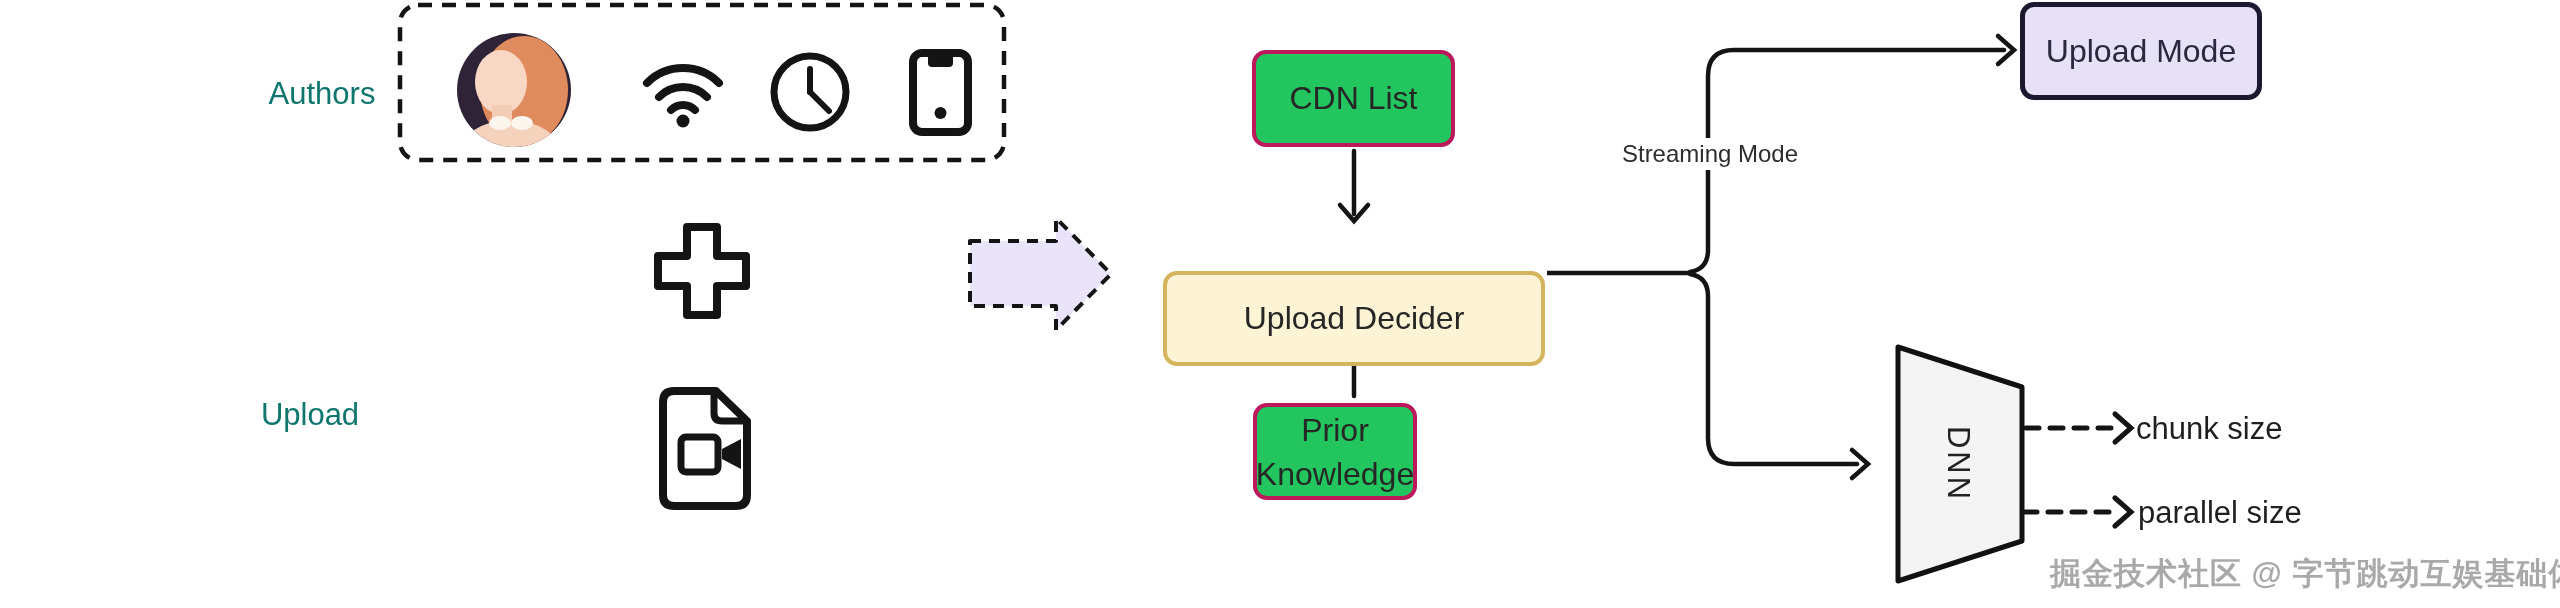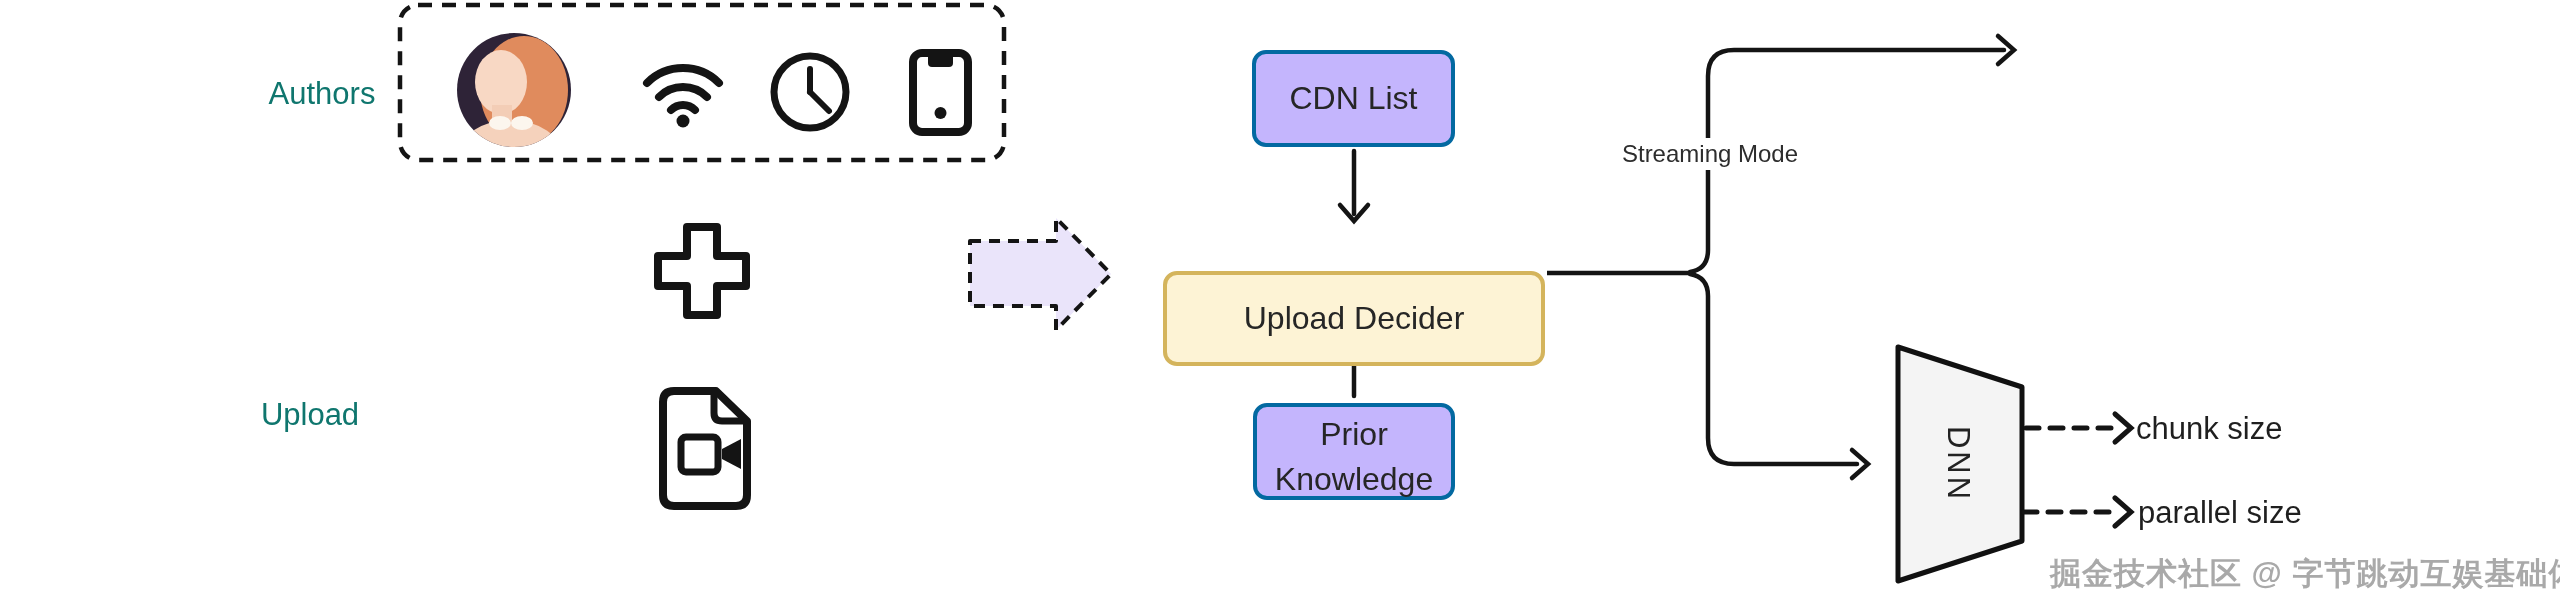--- a/index.html
+++ b/index.html
@@ -9,26 +9,26 @@
   }
   .canvas svg{position:absolute;left:0;top:0;z-index:1;}
   .lbl{position:absolute;z-index:2;color:#0f766e;font-size:31px;}
   .side-label{width:180px;text-align:center;}
   #authors-label{left:232px;top:76px;}
   #videos-label{left:220px;top:397px;}
   .node{
     position:absolute;z-index:2;box-sizing:border-box;display:flex;align-items:center;
     justify-content:center;text-align:center;border-radius:14px;font-size:32px;color:#262626;
   }
-  .node-green{background:#c4b5fd;border:4px solid #0369a1;}
+  .node-green{background:#22c55e;border:4px solid #be185d;}
   .node-yellow{background:#fdf3d5;border:4px solid #d4b45c;margin-top:44px;}
   .node-purple{background:#e7e1f8;border:5px solid #1b1830;color:#2a2840;}
   #cdn-node{left:1252px;top:50px;width:203px;height:97px;}
   #decider-node{left:1163px;top:227px;width:382px;height:95px;}
-  #prior-node{left:1253px;top:403px;width:202px;height:97px;line-height:1.38;padding:10px 20px 0 20px;align-items:center;}
+  #prior-node{left:1253px;top:403px;width:164px;height:97px;line-height:1.38;padding:10px 20px 0 20px;align-items:flex-end;}
   #uploadmode-node{left:2020px;top:2px;width:242px;height:98px;}
   .edge-label{
     position:absolute;z-index:2;background:#ffffff;padding:2px 10px;font-size:24px;
     color:#2d2d2d;white-space:nowrap;transform:translateX(-50%);
   }
   #streaming-label{left:1710px;top:138px;}
   #segmentation-label{left:1707px;top:370px;}
   #dnn-label{
     position:absolute;z-index:2;left:1958px;top:464px;font-size:31px;letter-spacing:3px;
     color:#222;transform:translate(-50%,-50%) rotate(90deg);white-space:nowrap;background:transparent;
@@ -141,20 +141,23 @@
   </div>
 
   <div class="node node-yellow" id="decider-node">
     <span>Upload Decider</span>
   </div>
 
   <div class="node node-green" id="prior-node">
     <span>Prior Knowledge</span>
   </div>
 
+  <div class="node node-purple" id="uploadmode-node">
+    <span>Upload Mode</span>
+  </div>
 
   <div class="edge-label" id="streaming-label">Streaming Mode</div>
 
   <div id="dnn-label">DNN</div>
 
   <div class="out-label" id="chunk-label">chunk size</div>
   <div class="out-label" id="parallel-label">parallel size</div>
 
   <div id="watermark">掘金技术社区 @ 字节跳动互娱基础体验技术</div>
 

